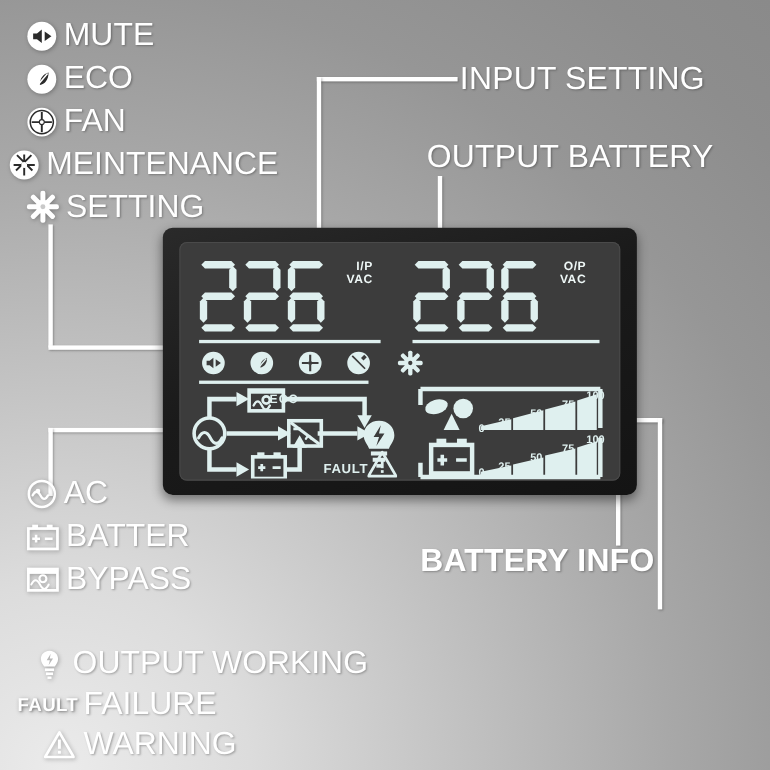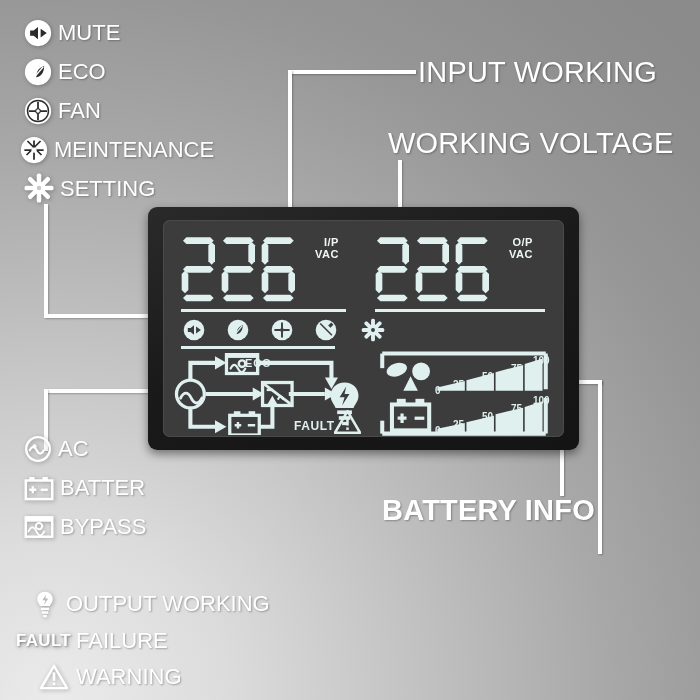--- a/index.html
+++ b/index.html
@@ -20,21 +20,21 @@
     text-shadow:1px 1px 2px rgba(0,0,0,.30);
     letter-spacing:.2px;
   }
   .leader{position:absolute;background:#fff;box-shadow:1px 1px 2px rgba(0,0,0,.25);}
   .leader.h{height:4px;}
   .leader.v{width:4px;}
 
   
   .legrow{position:absolute;display:flex;align-items:center;gap:6px;}
   .legrow .txt{
-    color:#fff;font-size:22px;line-height:29px;font-weight:400;
+    color:#fff;font-size:29px;line-height:29px;font-weight:400;
     text-shadow:1px 1px 2px rgba(0,0,0,.30);white-space:nowrap;
   }
   .ic{flex:0 0 auto;display:block;filter:drop-shadow(1px 1px 2px rgba(0,0,0,.28));}
 
   
   .anno{font-size:29px;line-height:29px;}
 
   
   #bezel{
     position:absolute;left:148px;top:207px;width:431px;height:243px;
@@ -90,21 +90,21 @@
   <div class="legrow" style="left:24px;top:96px;">
     <svg class="ic" width="28" height="28" viewBox="0 0 32 32">
       <circle cx="16" cy="16" r="15" fill="#fff"></circle>
       <circle cx="16" cy="16" r="12" fill="none" stroke="#2b2b2b" stroke-width="1.6"></circle>
       <path d="M15 5.5h2v9h-2zM15 17.5h2v9h-2zM5.5 15h9v2h-9zM17.5 15h9v2h-9z" fill="#2b2b2b"></path>
       <circle cx="16" cy="16" r="2.6" fill="#fff" stroke="#2b2b2b" stroke-width="1.2"></circle>
     </svg>
     <span class="txt">FAN</span>
   </div>
 
-  <div class="legrow" style="left:20px;top:135px;">
+  <div class="legrow" style="left:8px;top:135px;">
     <svg class="ic" width="28" height="28" viewBox="0 0 32 32">
       <circle cx="16" cy="16" r="15" fill="#fff"></circle>
       <path d="M15 5h2v22h-2zM5 15h22v2H5zM7.8 6.4l1.4-1.4 16 16-1.4 1.4zM22.8 5l1.4 1.4-16 16L6.8 21z" fill="#2b2b2b"></path>
       <circle cx="16" cy="16" r="3" fill="#fff"></circle>
     </svg>
     <span class="txt">MEINTENANCE</span>
   </div>
 
   <div class="legrow" style="left:24px;top:173px;">
     <svg class="ic" width="30" height="30" viewBox="0 0 32 32">
@@ -118,23 +118,23 @@
       <circle cx="16" cy="16" r="2.4" fill="#c9c9c9"></circle>
     </svg>
     <span class="txt">SETTING</span>
   </div>
 
   <div class="leader v" style="left:44px;top:204px;height:112px;"></div>
   <div class="leader h" style="left:44px;top:314px;width:114px;"></div>
 
   <div class="leader h" style="left:288px;top:70px;width:128px;"></div>
   <div class="leader v" style="left:288px;top:70px;height:160px;"></div>
-  <div class="lbl anno" style="left:418px;top:58px;">INPUT WORKING</div>
-
-  <div class="lbl anno" style="left:388px;top:129px;">WORKING VOLTAGE</div>
+  <div class="lbl anno" style="left:418px;top:58px;">INPUT SETTING</div>
+
+  <div class="lbl anno" style="left:388px;top:129px;">OUTPUT BATTERY</div>
   <div class="leader v" style="left:398px;top:160px;height:70px;"></div>
 
   <div class="leader h" style="left:508px;top:380px;width:94px;"></div>
   <div class="leader v" style="left:598px;top:380px;height:174px;"></div>
 
   <div class="leader h" style="left:508px;top:416px;width:56px;"></div>
   <div class="leader v" style="left:560px;top:416px;height:80px;"></div>
   <div class="lbl anno" style="left:382px;top:496px;font-weight:bold;">BATTERY INFO</div>
 
   <div class="leader h" style="left:44px;top:389px;width:114px;"></div>

